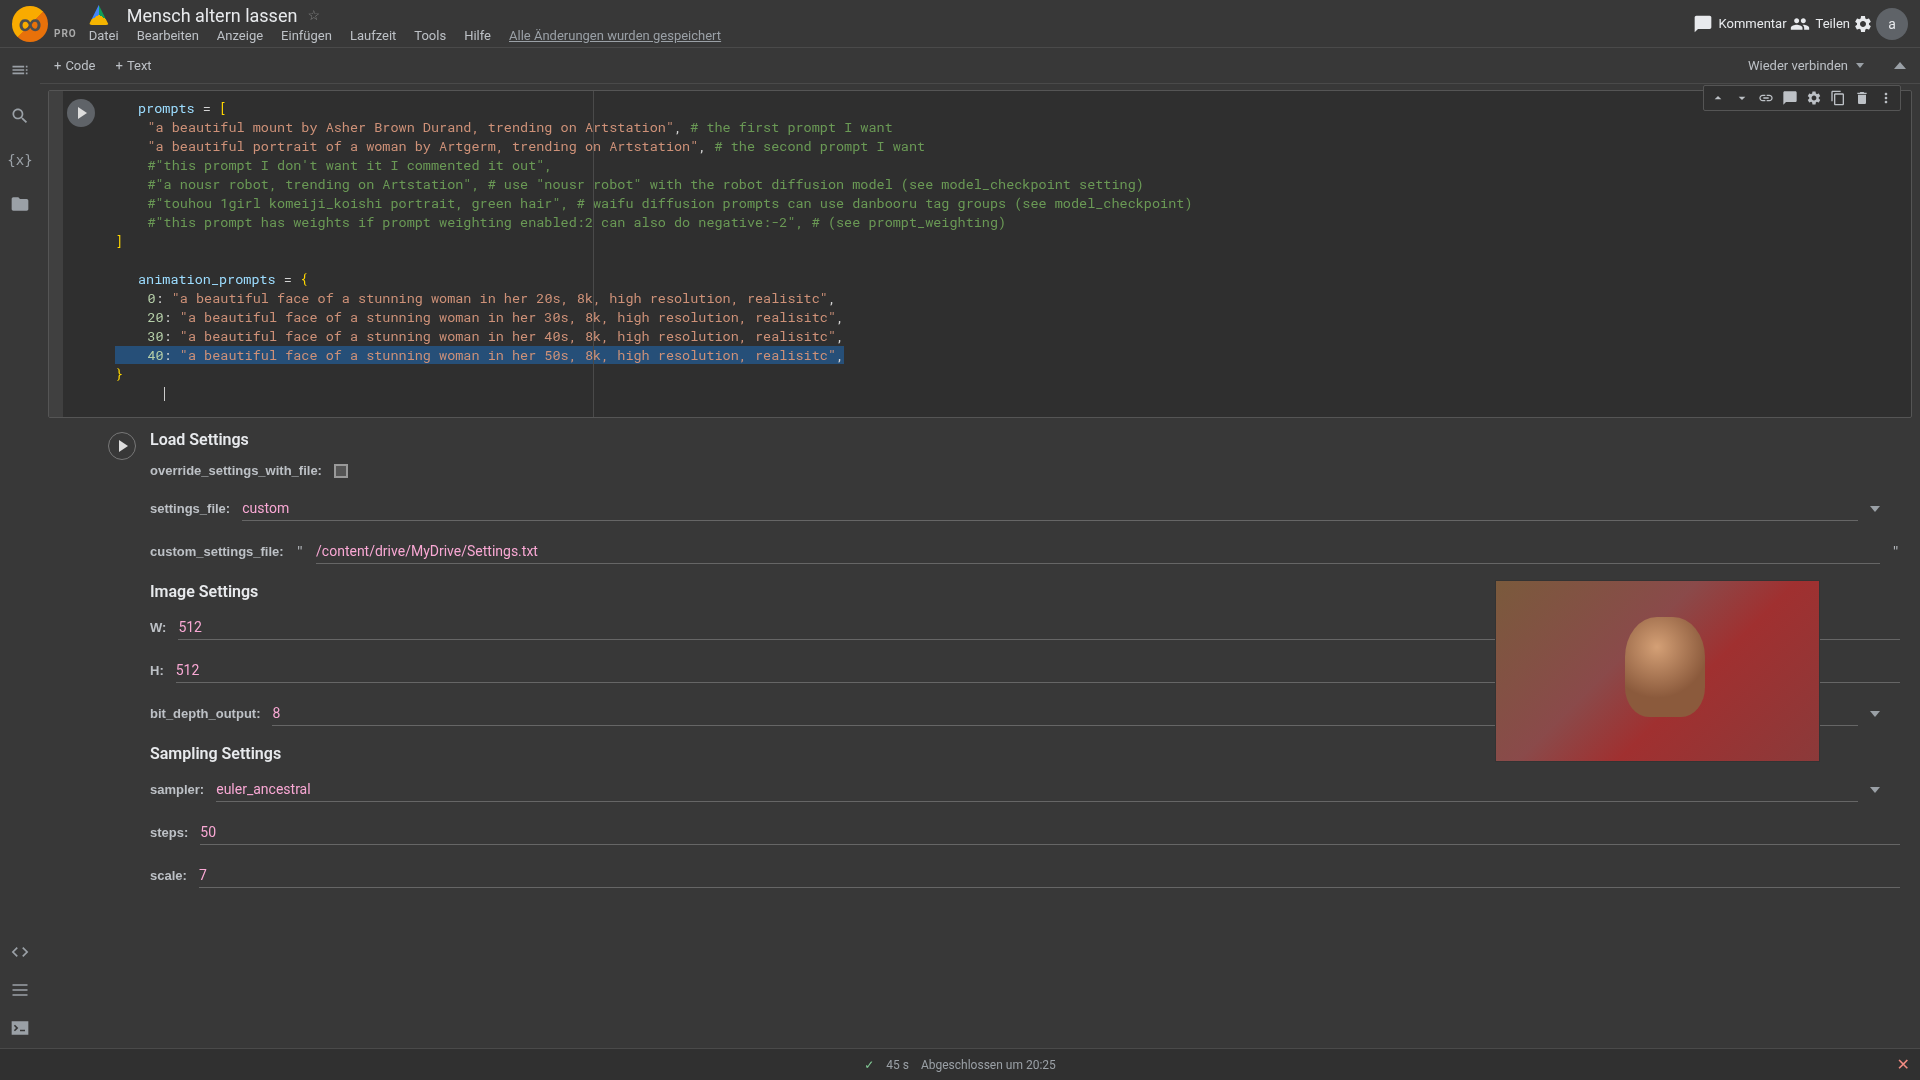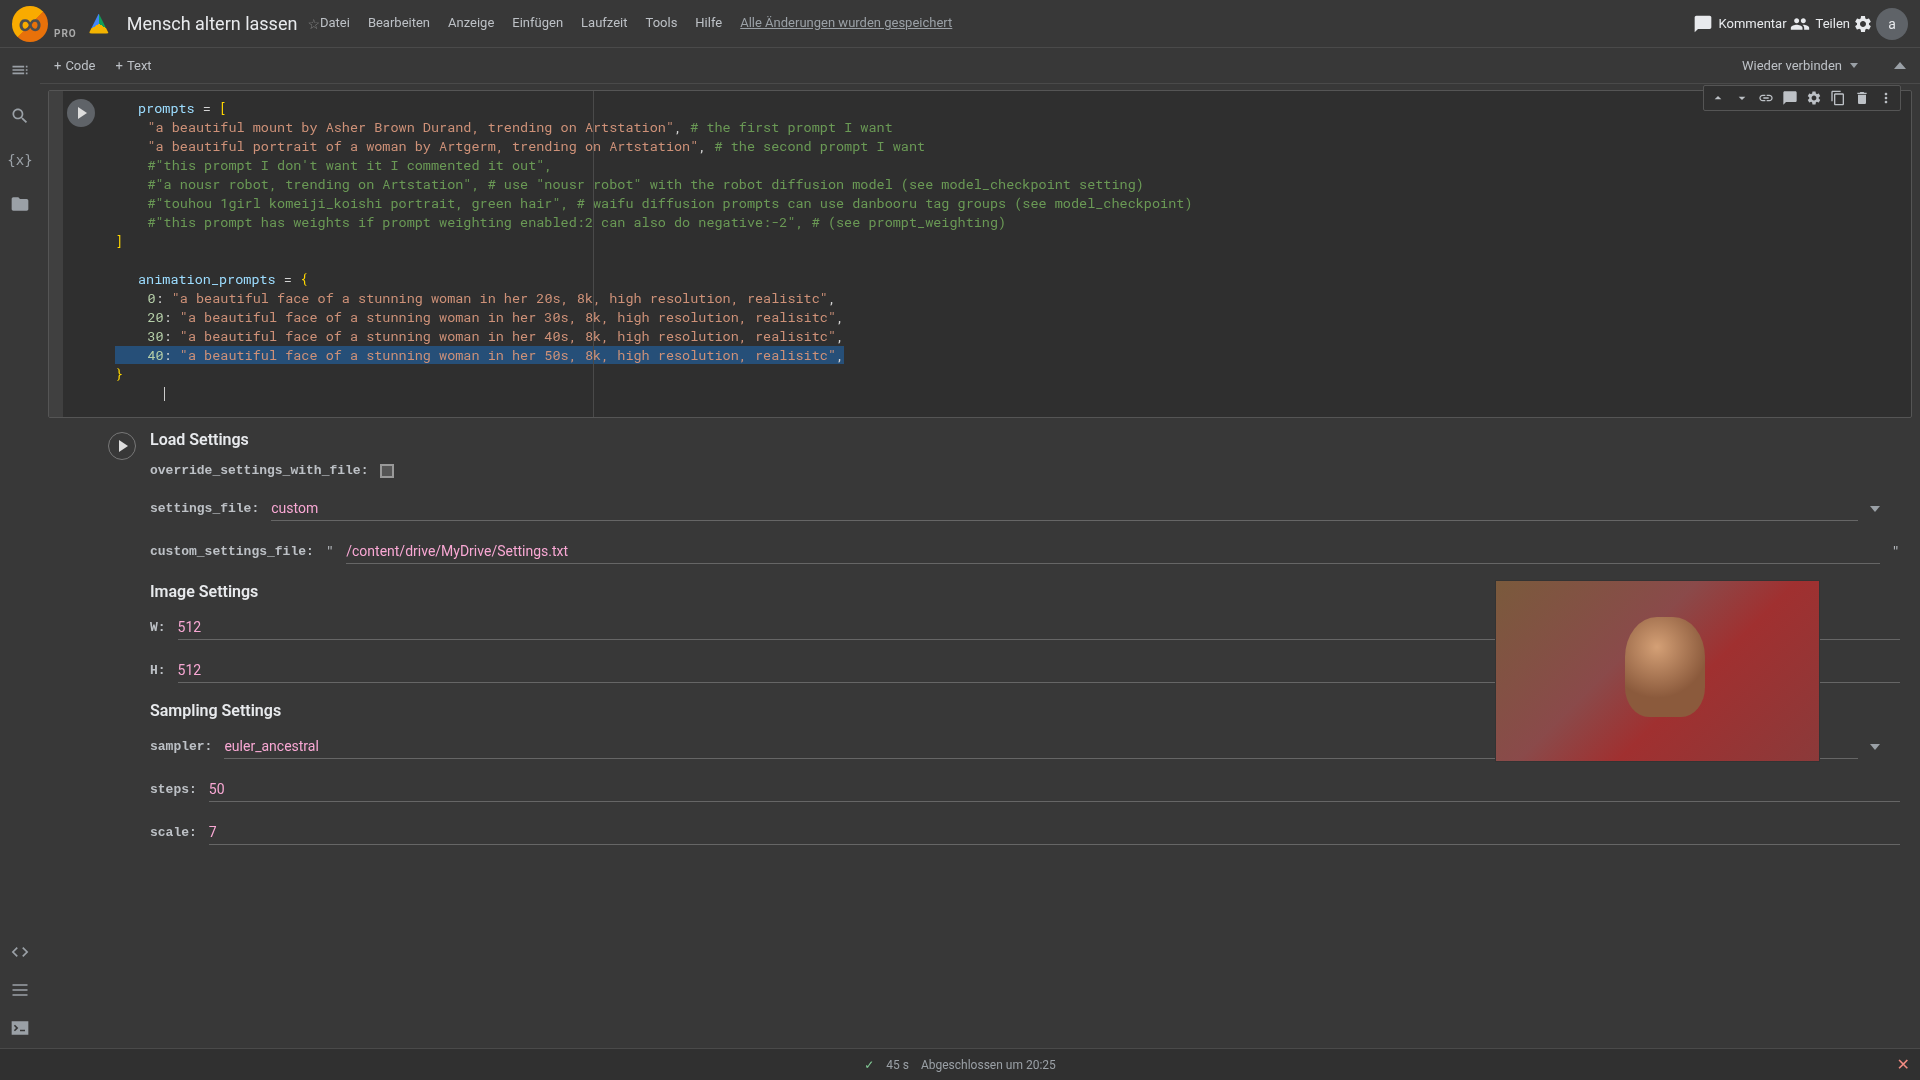--- a/index.html
+++ b/index.html
@@ -4,41 +4,41 @@
 <style>
 * { margin:0; padding:0; box-sizing:border-box; }
 body { font-family: "Google Sans", Roboto, Arial, sans-serif; background:#383838; color:#ccc; font-size:13px; overflow:hidden; width:1920px; height:1080px; position:relative; }
 
 
 .header { display:flex; align-items:center; height:48px; background:#383838; border-bottom:1px solid #4a4a4a; padding:0 12px; }
 .logo { width:36px; height:36px; background:linear-gradient(135deg,#f9ab00 50%,#e8710a 50%); border-radius:50%; margin-right:6px; display:flex; align-items:center; justify-content:center; font-weight:bold; color:#fff; font-size:16px; position:relative; }
 .logo::before { content:"∞"; font-size:22px; color:#4d4d4d; }
 .pro-badge { font-size:10px; color:#aaa; margin-right:12px; margin-top:20px; letter-spacing:1px;font-weight:bold; }
 .drive-icon { width:20px; height:20px; margin-right:8px; background:conic-gradient(#0f9d58 0 120deg,#f4b400 120deg 240deg,#4285f4 240deg); border-radius:3px; clip-path:polygon(50% 0,100% 100%,0 100%); }
-.title-area { display:flex; flex:1; }
+.title-area { display:flex; flex-direction:column; flex:1; }
 .title-row { display:flex; align-items:center; gap:10px; }
 .doc-title { font-size:18px; color:#e8eaed; }
 .star-icon { color:#888; font-size:14px; cursor:pointer; }
 .menu-row { display:flex; gap:18px; font-size:13px; color:#bdc1c6; padding-top:2px; }
 .menu-row span { cursor:pointer; }
 .menu-row .saved { text-decoration:underline; color:#9aa0a6; }
 .header-right { display:flex; align-items:center; gap:3px; color:#e8eaed; font-size:13px; }
 .header-right .item { display:flex; align-items:center; gap:6px; cursor:pointer; }
 .header-right svg { width:20px; height:20px; fill:#e8eaed; }
 .avatar { width:32px; height:32px; border-radius:50%; background:#5f6368; display:flex; align-items:center; justify-content:center; color:#e8eaed; font-size:14px; }
 
 
 .left-rail { position:absolute; left:0; top:48px; bottom:32px; width:40px; background:#383838; display:flex; flex-direction:column; align-items:center; padding-top:12px; gap:26px; border-right:none; }
 .left-rail .rail-icon { width:20px; height:20px; fill:#9aa0a6; cursor:pointer; }
 .left-rail .bottom-group { margin-top:auto; margin-bottom:10px; display:flex; flex-direction:column; gap:18px; align-items:center; }
 
 
 .toolbar { position:absolute; left:40px; right:0; top:48px; height:36px; display:flex; align-items:center; padding:0 14px; background:#383838; border-bottom:1px solid #4a4a4a; font-size:13px; color:#bdc1c6; }
 .toolbar .tb-btn { display:flex; align-items:center; gap:4px; margin-right:20px; cursor:pointer; }
-.toolbar .tb-right { margin-left:auto; display:flex; align-items:center; gap:16px; }
+.toolbar .tb-right { margin-left:auto; display:flex; align-items:center; gap:10px; }
 .caret { width:0; height:0; border-left:4px solid transparent; border-right:4px solid transparent; border-top:5px solid #9aa0a6; margin-left:4px; }
 .chev-up { width:0;height:0;border-left:6px solid transparent;border-right:6px solid transparent;border-bottom:7px solid #9aa0a6; }
 
 
 .content { position:absolute; left:40px; right:0; top:84px; bottom:32px; overflow-y:auto; }
 
 
 .cell { display:flex; border:1px solid #555; border-radius:2px; margin:6px 8px 0 8px; background:#2f2f2f; position:relative; }
 .cell-gutter { width:14px; background:#404040; }
 .run-btn, .run-btn2 { position:absolute; left:18px; top:8px; width:28px; height:28px; border-radius:50%; background:#5f6368; display:flex; align-items:center; justify-content:center; cursor:pointer; }
@@ -54,21 +54,21 @@
 .tok-num { color:#b5cea8; }
 .tok-brk { color:#ffd700; }
 .sel { background:#264f78; }
 .cursor-line { display:inline-block; width:1px; height:14px; background:#ccc; vertical-align:middle; }
 
 
 .form-cell { margin:12px 0 0 50px; padding:0 20px 0 60px; position:relative; }
 .form-run { position:absolute; left:18px; top:2px; }
 .section-h { font-size:16px; font-weight:600; color:#e8eaed; margin:8px 0 14px; }
 .form-row { display:flex; align-items:center; margin:10px 0 18px; gap:12px; }
-.form-label { font-family:Liberation Mono, monospace; font-size:13px; color:#bdc1c6; font-weight:bold; }
+.form-label { font-family:Liberation Sans, sans-serif; font-size:13px; color:#bdc1c6; font-weight:bold; }
 .form-input { flex:1; background:transparent; border:none; border-bottom:1px solid #666; color:#f9a8d4; font-size:14px; padding:4px 0; outline:none; font-family:Roboto,Arial,sans-serif; }
 .dd-caret { width:0;height:0;border-left:5px solid transparent;border-right:5px solid transparent;border-top:6px solid #9aa0a6; margin-right:20px; }
 .checkbox { width:14px;height:14px;border:2px solid #999;background:#555; }
 .quote { font-family:"Roboto Mono",monospace; color:#bdc1c6; font-size:14px; }
 
 
 .webcam { position:absolute; right:100px; top:580px; width:325px; height:182px; background:linear-gradient(135deg,#7a5a3c 0%,#8a4a4a 40%,#a03030 60%,#8b3a3a 100%); border:1px solid #333; }
 .webcam::after { content:""; position:absolute; left:40%; top:20%; width:80px; height:100px; background:radial-gradient(circle at 40% 30%, #d4a076 0%, #8b5a3c 60%); border-radius:40% 40% 30% 30%; }
 
 
@@ -235,20 +235,25 @@
 
     <div class="section-h">Image Settings</div>
     <div class="form-row">
       <span class="form-label">W:</span>
       <input class="form-input" value="512" style="">
     </div>
     <div class="form-row">
       <span class="form-label">H:</span>
       <input class="form-input" value="512" style="">
     </div>
+    <div class="form-row">
+      <span class="form-label">bit_depth_output:</span>
+      <input class="form-input" value="8" style="">
+      <div class="dd-caret"></div>
+    </div>
 
     <div class="section-h">Sampling Settings</div>
     <div class="form-row">
       <span class="form-label">sampler:</span>
       <input class="form-input" value="euler_ancestral" style="">
       <div class="dd-caret"></div>
     </div>
     <div class="form-row">
       <span class="form-label">steps:</span>
       <input class="form-input" value="50" style="">

